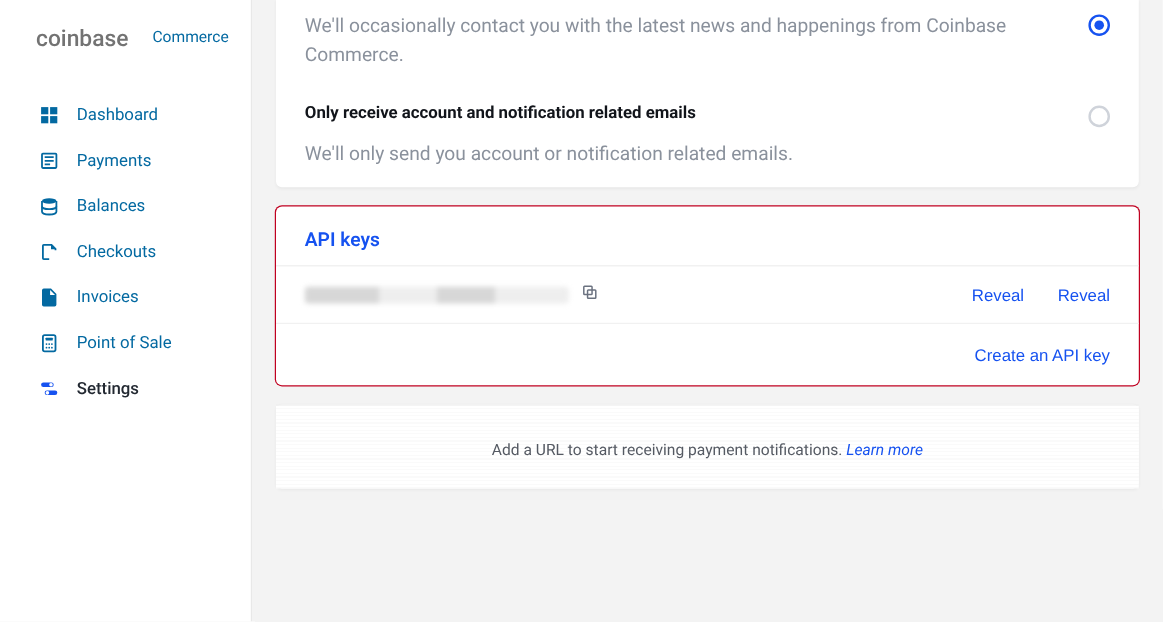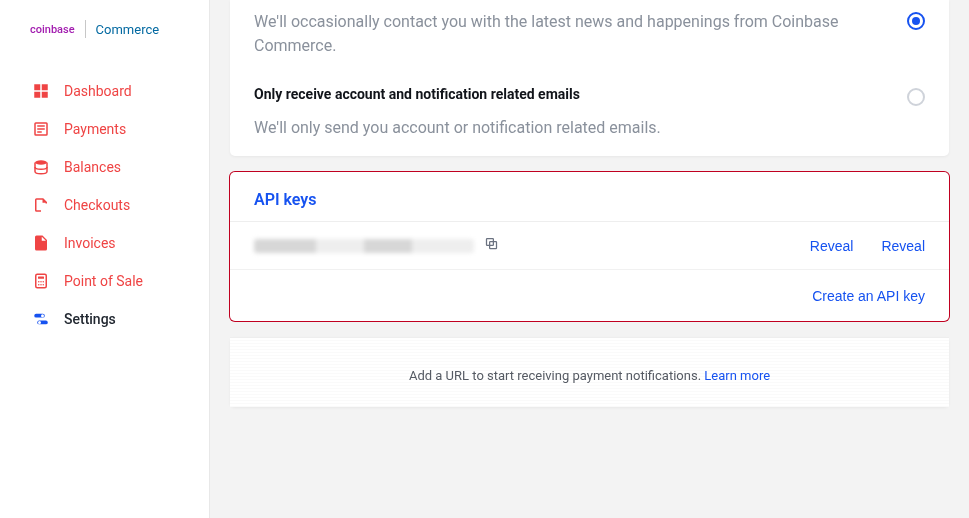--- a/index.html
+++ b/index.html
@@ -19,42 +19,42 @@
       padding: 20px 0;
       flex-shrink: 0;
     }
     .logo {
       padding: 0 30px 22px;
       display: flex;
       align-items: center;
       gap: 10px;
     }
     .logo-brand {
-      color: #a21caf;
+      color: #737373;
       font-weight: 500;
-      font-size: 11px;
+      font-size: 19px;
     }
     .logo-sep {
       width: 1px;
       height: 18px;
       background: #c7c7c7;
     }
     .logo-sub {
       color: #0369a1;
       font-size: 13px;
     }
     .nav {
       padding: 12px 16px 0;
     }
     .nav-item {
       display: flex;
       align-items: center;
       gap: 14px;
       padding: 10px 16px;
-      color: #ef4444;
+      color: #0369a1;
       font-size: 14px;
       cursor: pointer;
     }
     .nav-item.active { color: #222831; font-weight: 500; }
     .nav-item.active .nav-icon { color: #1652f0; }
     .nav-icon {
       width: 18px;
       height: 18px;
       flex-shrink: 0;
       display: inline-flex;
@@ -147,21 +147,21 @@
       padding: 16px 24px;
     }
     .webhook-body {
       padding: 30px 24px 24px;
       text-align: center;
       font-size: 13px;
       color: #555a63;
       border-top: 1px solid #eee;
       background: repeating-linear-gradient(0deg,#fafafa,#fafafa 1px,#fff 1px,#fff 3px);
     }
-    .webhook-body a { color: #1652f0; text-decoration: none; }
+    .webhook-body a { color: #1652f0; text-decoration: none; font-style: italic; }
     .card-top { border-top-left-radius:0; border-top-right-radius:0; }
   </style>
 </head>
 <body>
 
 <aside class="sidebar">
   <div class="logo">
     <span class="logo-brand">coinbase</span>
     <span class="logo-sep"></span>
     <span class="logo-sub">Commerce</span>

